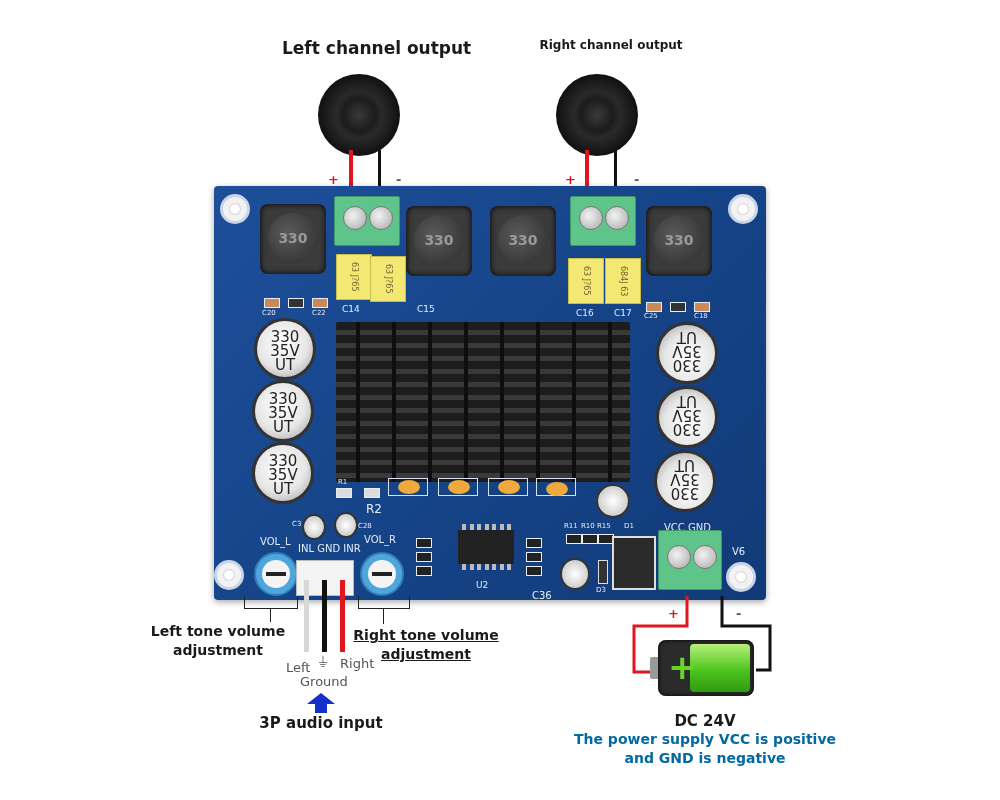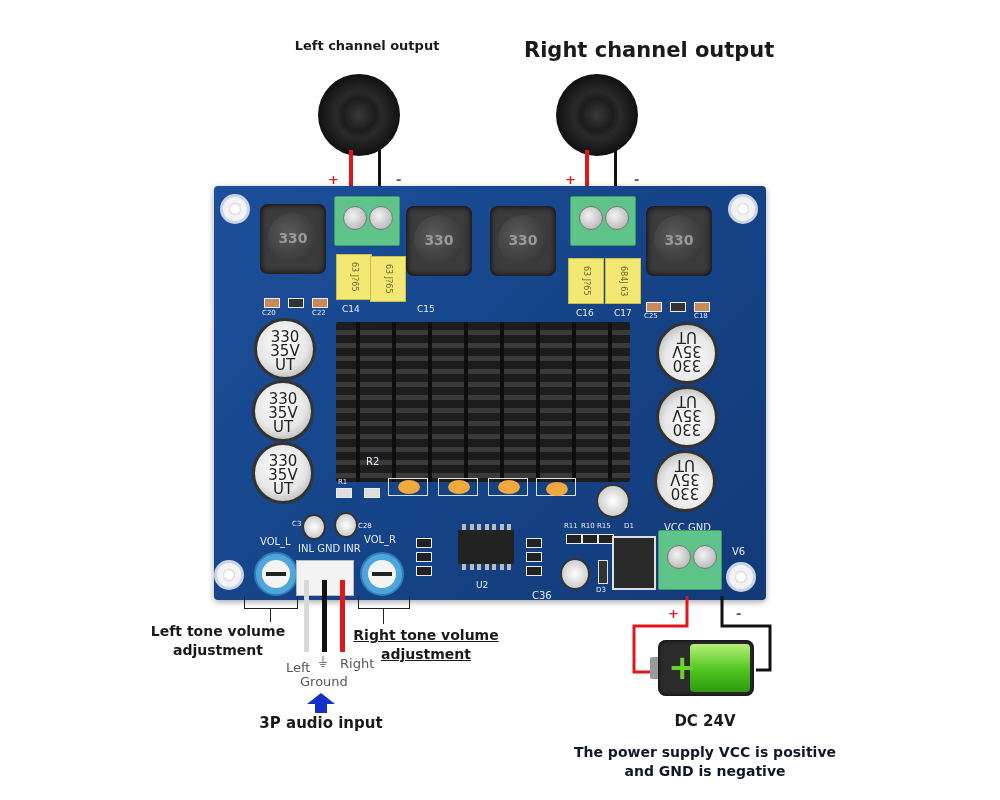--- a/index.html
+++ b/index.html
@@ -34,22 +34,22 @@
   .speaker{position:absolute;width:82px;height:82px;border-radius:50%;background:radial-gradient(circle at 50% 50%,#3a3a3a 0%,#1c1c1c 28%,#2a2a2a 40%,#111 70%,#000 100%);}
   .box{position:absolute;border:1px solid #222;}
   .battery{position:absolute;left:658px;top:640px;width:96px;height:56px;border-radius:8px;background:#2b2b2b;overflow:hidden;box-shadow:inset 0 0 4px #000;}
   .battery .fill{position:absolute;right:4px;top:4px;bottom:4px;border-radius:4px;background:linear-gradient(180deg,#b7f07a,#4cc41c 55%,#2f9a10);}
   .battery-nub{position:absolute;left:650px;top:657px;width:10px;height:22px;background:#9a9a9a;border-radius:2px;}
   .plus-sym{position:absolute;left:668px;top:650px;color:#6ad32a;font-size:34px;font-weight:bold;line-height:34px;}
 </style>
 </head>
 <body>
 
-<div class="lbl" style="left:282px;top:38px;width:170px;font-size:13px;">Left channel output</div>
-<div class="lbl" style="left:524px;top:38px;width:174px;font-size:21px;">Right channel output</div>
+<div class="lbl" style="left:282px;top:38px;width:170px;font-size:17px;">Left channel output</div>
+<div class="lbl" style="left:524px;top:38px;width:174px;font-size:12px;">Right channel output</div>
 
 <div class="speaker" style="left:318px;top:74px;"></div>
 <div class="speaker" style="left:556px;top:74px;"></div>
 
 <div class="wire" style="left:349px;top:150px;width:4px;height:46px;background:#e0161c;"></div>
 <div class="wire" style="left:378px;top:150px;width:3px;height:46px;background:#111;"></div>
 <div class="wire" style="left:585px;top:150px;width:4px;height:46px;background:#e0161c;"></div>
 <div class="wire" style="left:614px;top:150px;width:3px;height:46px;background:#111;"></div>
 <div class="sm" style="left:328px;top:172px;color:#e0161c;font-weight:bold;">+</div>
 <div class="sm" style="left:396px;top:172px;color:#555;font-weight:bold;">-</div>
@@ -164,21 +164,21 @@
 <div class="ycer" style="left:398px;top:480px;"></div>
 <div class="ceroutline" style="left:438px;top:478px;"></div>
 <div class="ycer" style="left:448px;top:480px;"></div>
 <div class="ceroutline" style="left:488px;top:478px;"></div>
 <div class="ycer" style="left:498px;top:480px;"></div>
 <div class="ceroutline" style="left:536px;top:478px;"></div>
 <div class="ycer" style="left:546px;top:482px;"></div>
 <div class="smd" style="left:336px;top:488px;background:#ddd;"></div>
 <div class="smd" style="left:364px;top:488px;background:#ddd;"></div>
 <div class="silk" style="left:338px;top:478px;font-size:7px;">R1</div>
-<div class="silk" style="left:366px;top:456px;font-size:10px;">R2</div>
+<div class="silk" style="left:366px;top:502px;font-size:12px;">R2</div>
 
 <div style="position:absolute;left:596px;top:484px;width:30px;height:30px;border-radius:50%;background:radial-gradient(circle,#fff,#bbb);border:2px solid #333;"></div>
 <div style="position:absolute;left:302px;top:514px;width:20px;height:22px;border-radius:50%;background:radial-gradient(circle,#fff,#bbb);border:2px solid #333;"></div>
 <div style="position:absolute;left:334px;top:512px;width:20px;height:22px;border-radius:50%;background:radial-gradient(circle,#fff,#bbb);border:2px solid #333;"></div>
 <div class="silk" style="left:292px;top:520px;font-size:7px;">C3</div>
 <div class="silk" style="left:358px;top:522px;font-size:7px;">C28</div>
 <div style="position:absolute;left:560px;top:558px;width:26px;height:28px;border-radius:50%;background:radial-gradient(circle,#fff,#bbb);border:2px solid #333;"></div>
 <div class="silk" style="left:532px;top:590px;font-size:10px;">C36</div>
 
 <div class="pot" style="left:254px;top:552px;">
@@ -269,16 +269,16 @@
 <div class="sm" style="left:668px;top:606px;color:#e0161c;font-weight:bold;">+</div>
 <div class="sm" style="left:736px;top:606px;color:#555;font-weight:bold;">-</div>
 
 <div class="battery-nub"></div>
 <div class="battery">
     <div class="fill" id="batfill" style="width: 62%;"></div>
   </div>
 <div class="plus-sym">+</div>
 
 <div class="lbl" style="left:640px;top:712px;width:130px;font-size:15px;">DC 24V</div>
-<div class="lbl" style="left:570px;top:730px;width:270px;font-size:14px;color:#0f172a;line-height:19px;margin-top:13px;">
+<div class="lbl" style="left:570px;top:730px;width:270px;font-size:14px;color:#0369a1;line-height:19px;">
   <div>The power supply VCC is positive</div>
   <div>and GND is negative</div>
 </div>
 
 </body></html>

